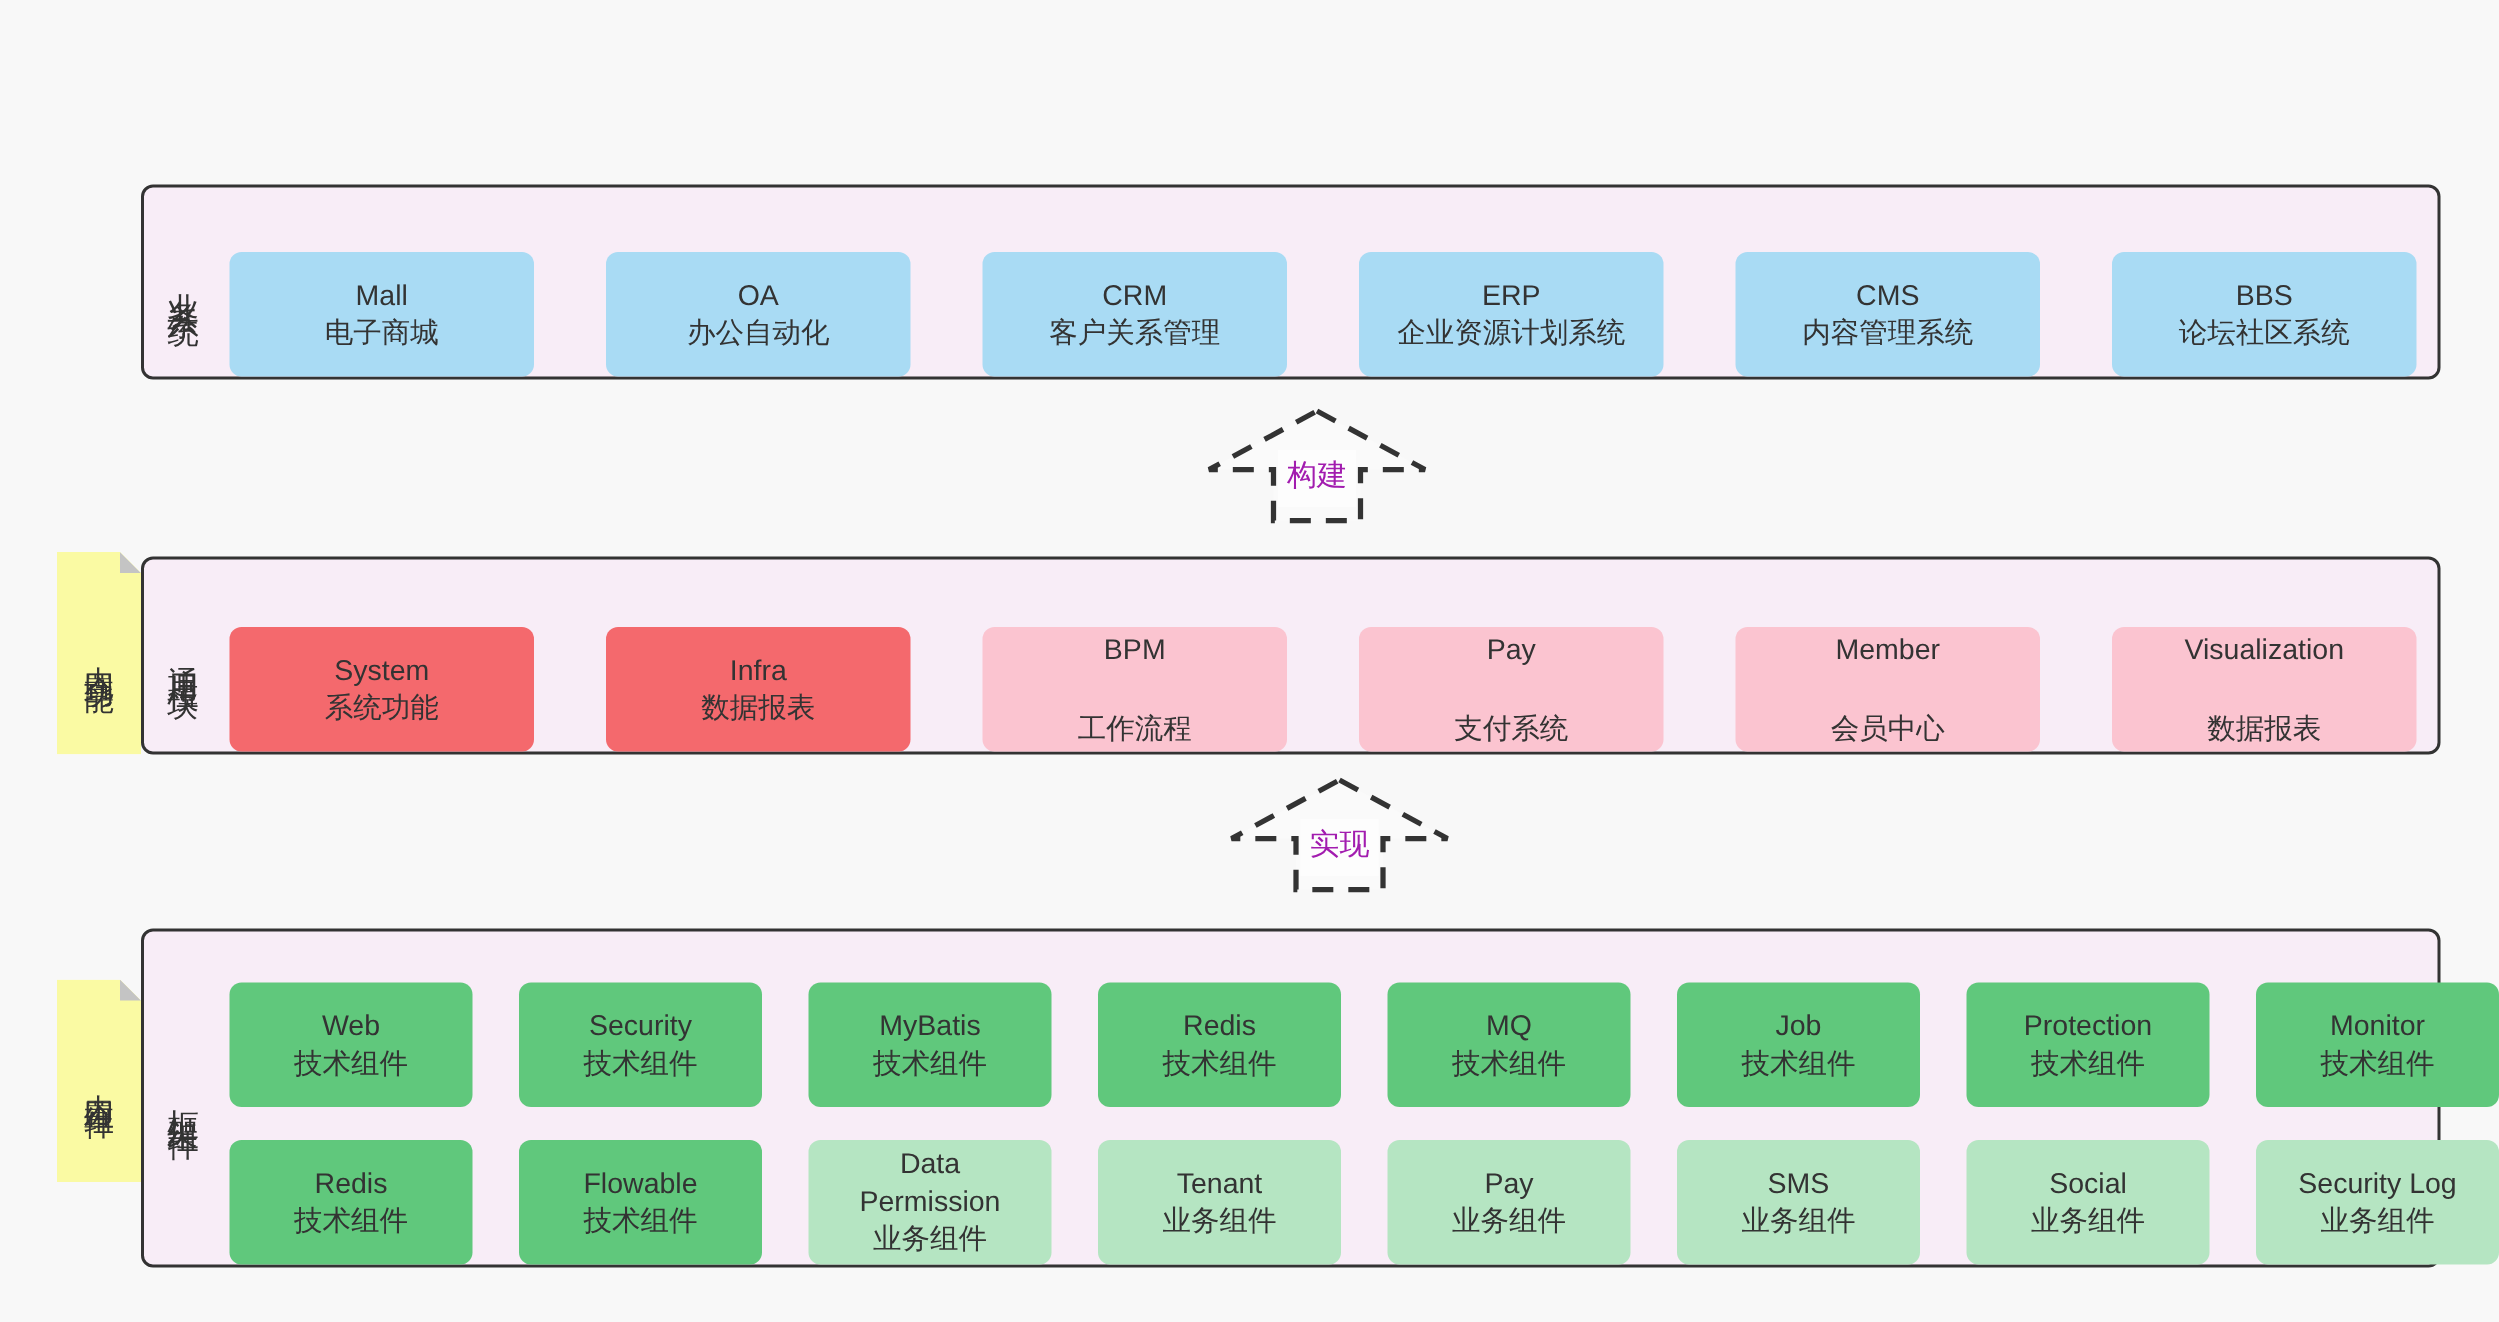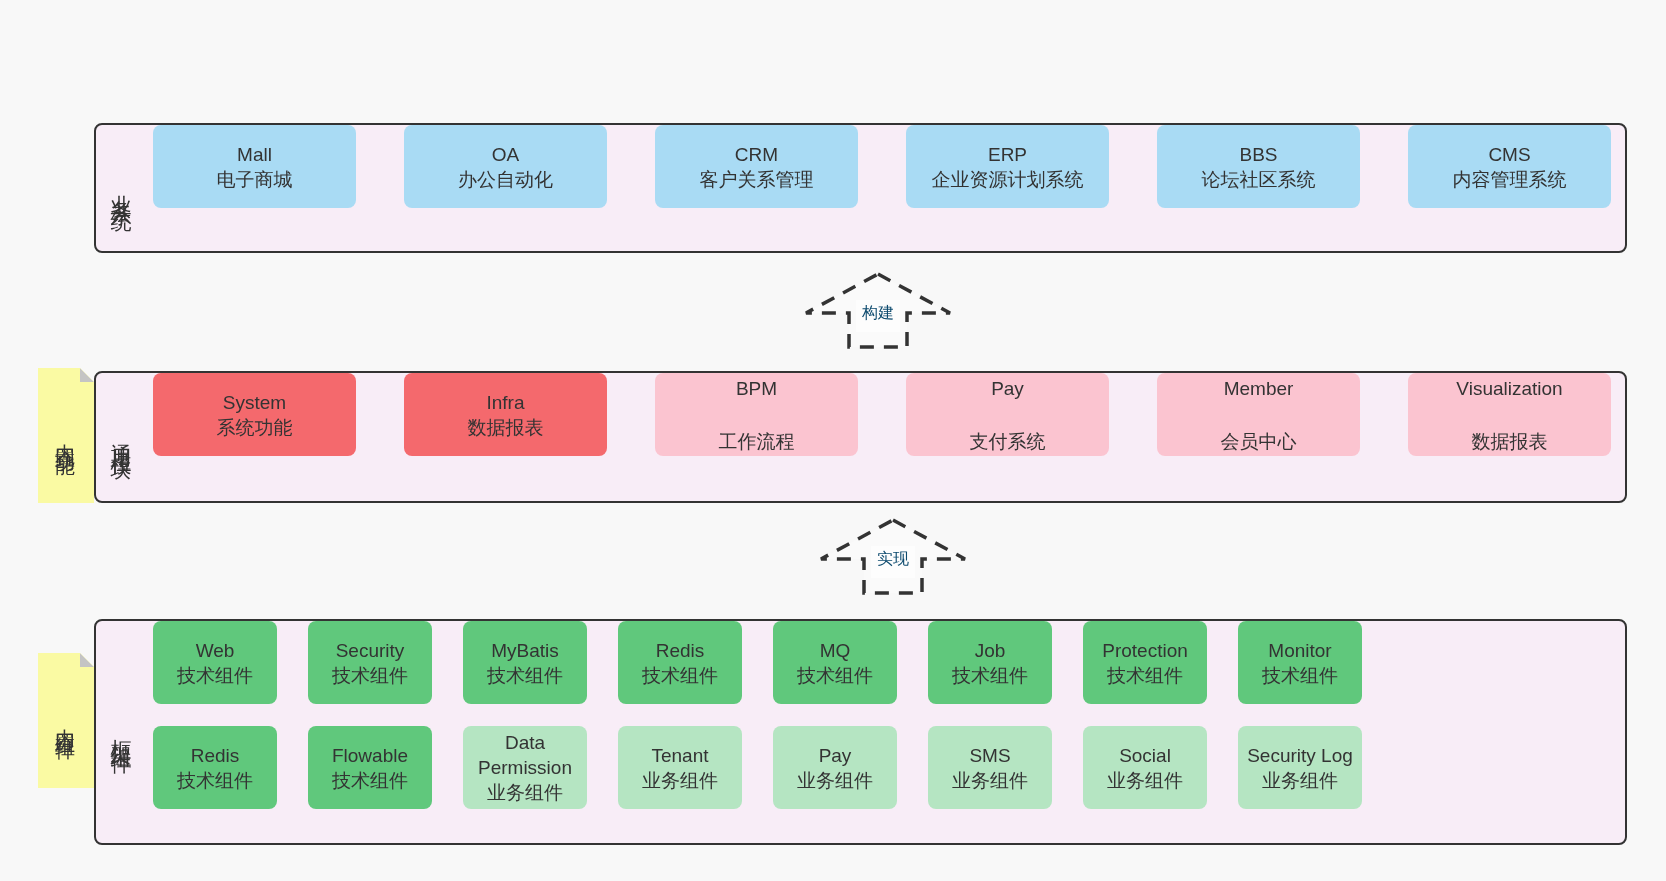--- a/index.html
+++ b/index.html
@@ -17,32 +17,32 @@
   #sec-modules{top:371px;height:132px;padding-left:27px;}
   #sec-framework{top:619px;height:226px;}
   .section-label{
     position:absolute;left:11px;top:0;height:100%;
     display:flex;align-items:center;justify-content:center;
     writing-mode:vertical-rl;text-orientation:upright;
     font-size:21px;letter-spacing:5px;color:#333;white-space:nowrap;
   }
   .boxes-wrap{
     position:absolute;inset:0;
-    display:flex;flex-direction:column;justify-content:flex-start;gap:22px;
+    display:flex;flex-direction:column;justify-content:flex-end;gap:22px;
   }
   .row{display:flex;align-items:center;}
   .row-6{gap:48px;padding:0 15px 0 57px;}
   .row-8{gap:31px;padding:0 55px 0 57px;}
   .box{
     box-sizing:border-box;height:83px;border-radius:8px;flex:none;
     display:flex;flex-direction:column;align-items:center;justify-content:center;
     text-align:center;font-size:19px;line-height:25px;color:#333;
   }
   .w6{width:203px;}
-  .w8{width:124px;}
+  .w8{width:162px;}
   .w8 .box-title{max-width:112px;}
   .blue{background:#a9dbf4;}
   .red{background:#f4696d;}
   .pink{background:#fbc4d0;gap:28px;}
   .green{background:#60c87c;}
   .green-light{background:#b5e5c2;}
   .note{
     position:absolute;left:38px;width:56px;box-sizing:border-box;
     background:#fafaa3;
     display:flex;align-items:center;justify-content:center;
@@ -60,21 +60,21 @@
   #arrow-build{left:803px;top:270px;}
   #arrow-implement{left:818px;top:516px;}
   .arrow svg{display:block;width:150px;height:80px;}
   .arrow-path{
     fill:#fafafa;stroke:#333;stroke-width:3.5;
     stroke-dasharray:14 10;stroke-linejoin:miter;
   }
   .arrow-label{
     position:absolute;left:50%;top:30px;transform:translateX(-50%);
     background:#fdfdfd;padding:3px 6px 8px 6px;
-    font-size:16px;color:#0c4a6e;white-space:nowrap;
+    font-size:20px;color:#a21caf;white-space:nowrap;
   }
 </style>
 </head>
 <body>
 
 <div class="note" id="note-features">
   <span>内置功能</span>
 </div>
 <div class="note" id="note-components">
   <span>内置组件</span>
@@ -94,26 +94,26 @@
       </div>
       <div class="box w6 blue">
         <div class="box-title">CRM</div>
         <div class="box-desc">客户关系管理</div>
       </div>
       <div class="box w6 blue">
         <div class="box-title">ERP</div>
         <div class="box-desc">企业资源计划系统</div>
       </div>
       <div class="box w6 blue">
+        <div class="box-title">CMS</div>
+        <div class="box-desc">内容管理系统</div>
+      </div>
+      <div class="box w6 blue">
         <div class="box-title">BBS</div>
         <div class="box-desc">论坛社区系统</div>
-      </div>
-      <div class="box w6 blue">
-        <div class="box-title">CMS</div>
-        <div class="box-desc">内容管理系统</div>
       </div>
     </div>
   </div>
 </div>
 
 <div class="arrow" id="arrow-build">
   <svg viewBox="0 0 150 80">
     <path class="arrow-path" d="M75 4 L147 43 L104 43 L104 77 L46 77 L46 43 L3 43 Z"></path>
   </svg>
   <div class="arrow-label">构建</div>

